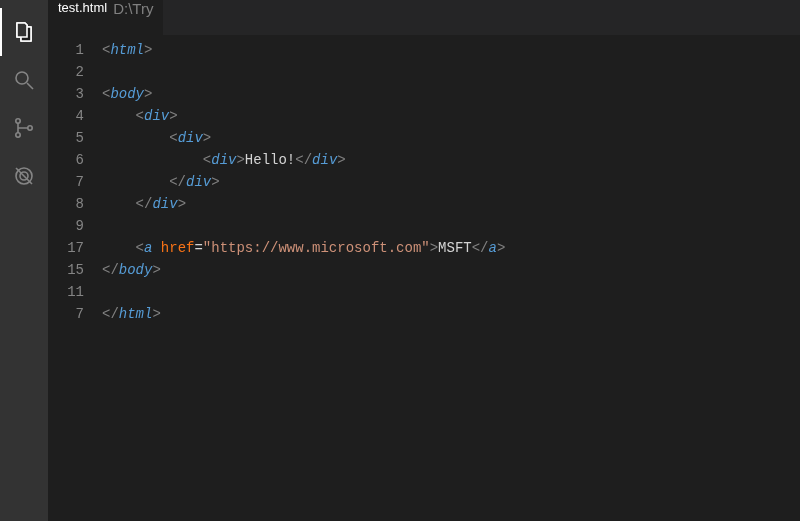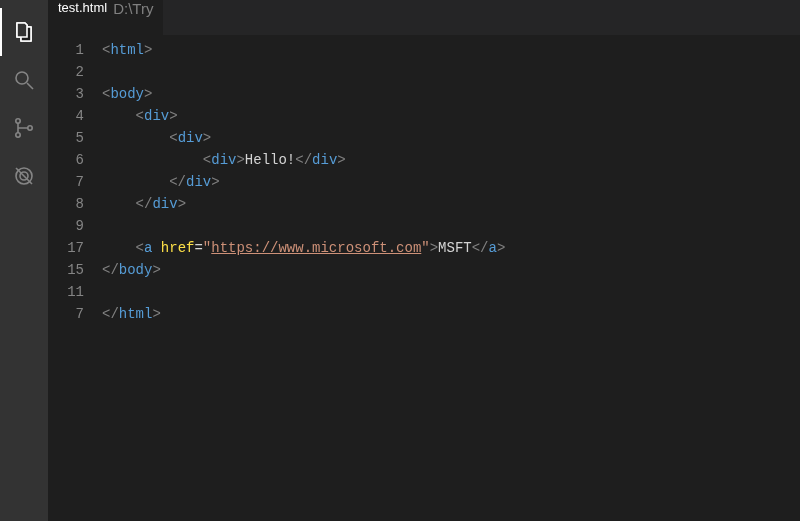--- a/index.html
+++ b/index.html
@@ -80,25 +80,25 @@
     padding-right: 18px;
     user-select: none;
   }
   .gutter .ln { height: 22px; }
   .code {
     flex: 1;
     white-space: pre;
   }
   .code .line { height: 22px; }
   .t-punc { color: #808080; }
-  .t-tag  { color: #569cd6; }
-  .t-attr { color: #fde047; }
+  .t-tag  { color: #569cd6; font-style: italic; }
+  .t-attr { color: #f97316; }
   .t-op   { color: #d4d4d4; }
   .t-str  { color: #ce9178; }
-  .t-url  { color: #ce9178; text-decoration: underline; }
+  .t-url  { color: #ce9178; }
   .t-text { color: #d4d4d4; }
 </style>
 </head>
 <body>
 
 <div class="root">
 
   <div class="activitybar">
     <div class="ab-item active">
       <svg viewBox="0 0 24 24">

